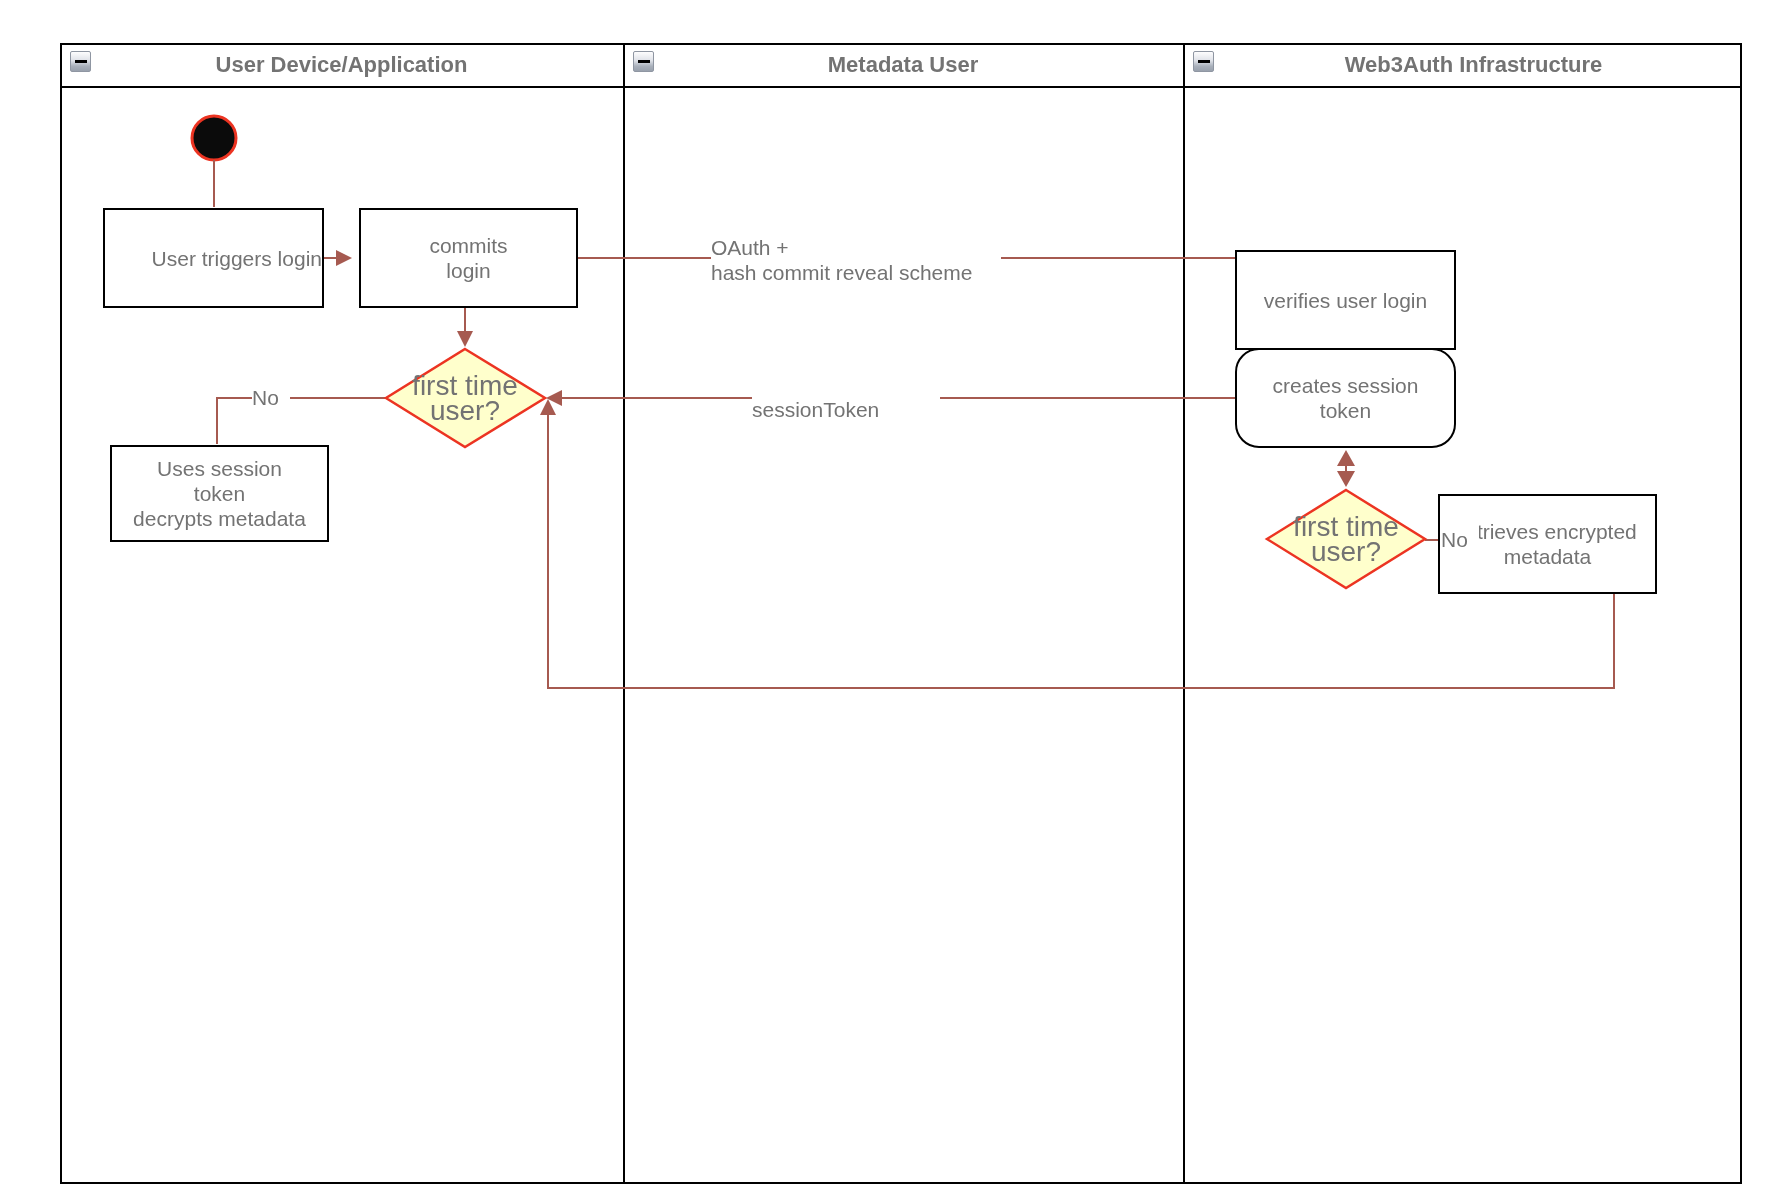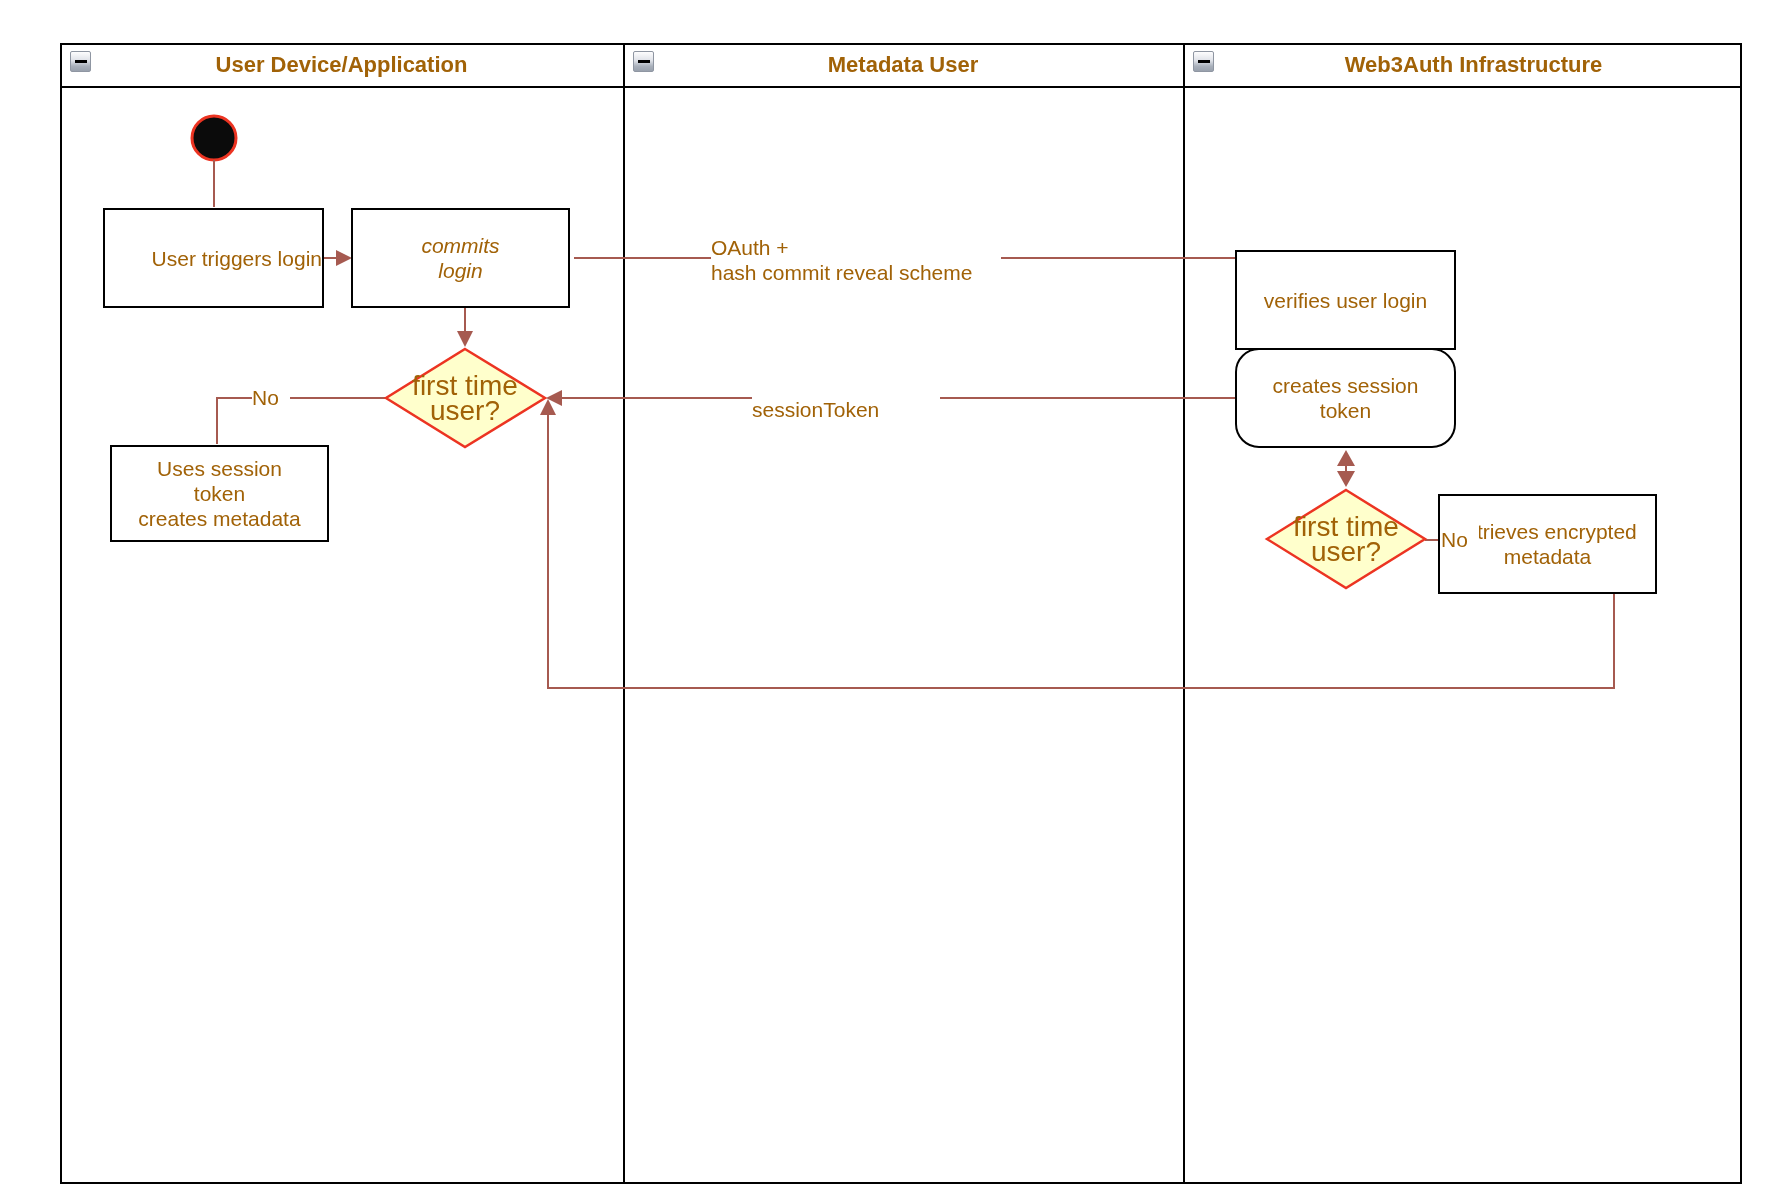--- a/index.html
+++ b/index.html
@@ -1,18 +1,18 @@
 <!DOCTYPE html>
 <html><head>
 <meta charset="utf-8">
 <style>
   html,body{margin:0;padding:0;background:#ffffff;}
   .canvas{
     position:relative;width:1769px;height:1202px;background:#ffffff;
-    font-family:"Liberation Sans", sans-serif;color:#a16207;overflow:hidden;
+    font-family:"Liberation Sans", sans-serif;color:#737373;overflow:hidden;
   }
   
   .pool{
     position:absolute;left:60px;top:43px;width:1682px;height:1141px;
     border:2px solid #000;box-sizing:border-box;background:#fff;
   }
   .lane-divider{position:absolute;top:0;bottom:0;width:2px;background:#000;}
   .lane-header{
     position:absolute;top:43px;height:45px;box-sizing:border-box;
     border-bottom:2px solid #000;display:flex;align-items:center;justify-content:center;
@@ -128,38 +128,38 @@
     </g>
 
     <polygon points="465,349 545,398 465,447 386,398" fill="#FFFFCC" stroke="#EC3422" stroke-width="2.5"></polygon>
     <polygon points="1346,490 1425,539 1346,588 1267,539" fill="#FFFFCC" stroke="#EC3422" stroke-width="2.5"></polygon>
   </svg>
 
   <div class="node" style="left:103px;top:208px;width:221px;height:100px;justify-content:flex-end;">
     <span>User triggers login</span>
   </div>
 
-  <div class="node" style="left:351px;top:208px;width:219px;height:100px;font-style:italic;">
+  <div class="node" style="left:359px;top:208px;width:219px;height:100px;">
     <span>commits
 login</span>
   </div>
 
   <div class="node" style="left:1235px;top:208px;width:221px;height:100px;margin-top:42px;">
     <span>verifies user login</span>
   </div>
 
   <div class="node" style="left:1235px;top:348px;width:221px;height:100px;border-radius:24px;">
     <span>creates session
 token</span>
   </div>
 
   <div class="node" style="left:110px;top:445px;width:219px;height:97px;">
     <span>Uses session
 token
-creates metadata</span>
+decrypts metadata</span>
   </div>
 
   <div class="node" style="left:1438px;top:494px;width:219px;height:100px;">
     <span>retrieves encrypted
 metadata</span>
   </div>
 
   <div class="diamond-label" style="left:395px;top:373px;width:140px;">first time
 user?</div>
   <div class="diamond-label" style="left:1276px;top:514px;width:140px;">first time

